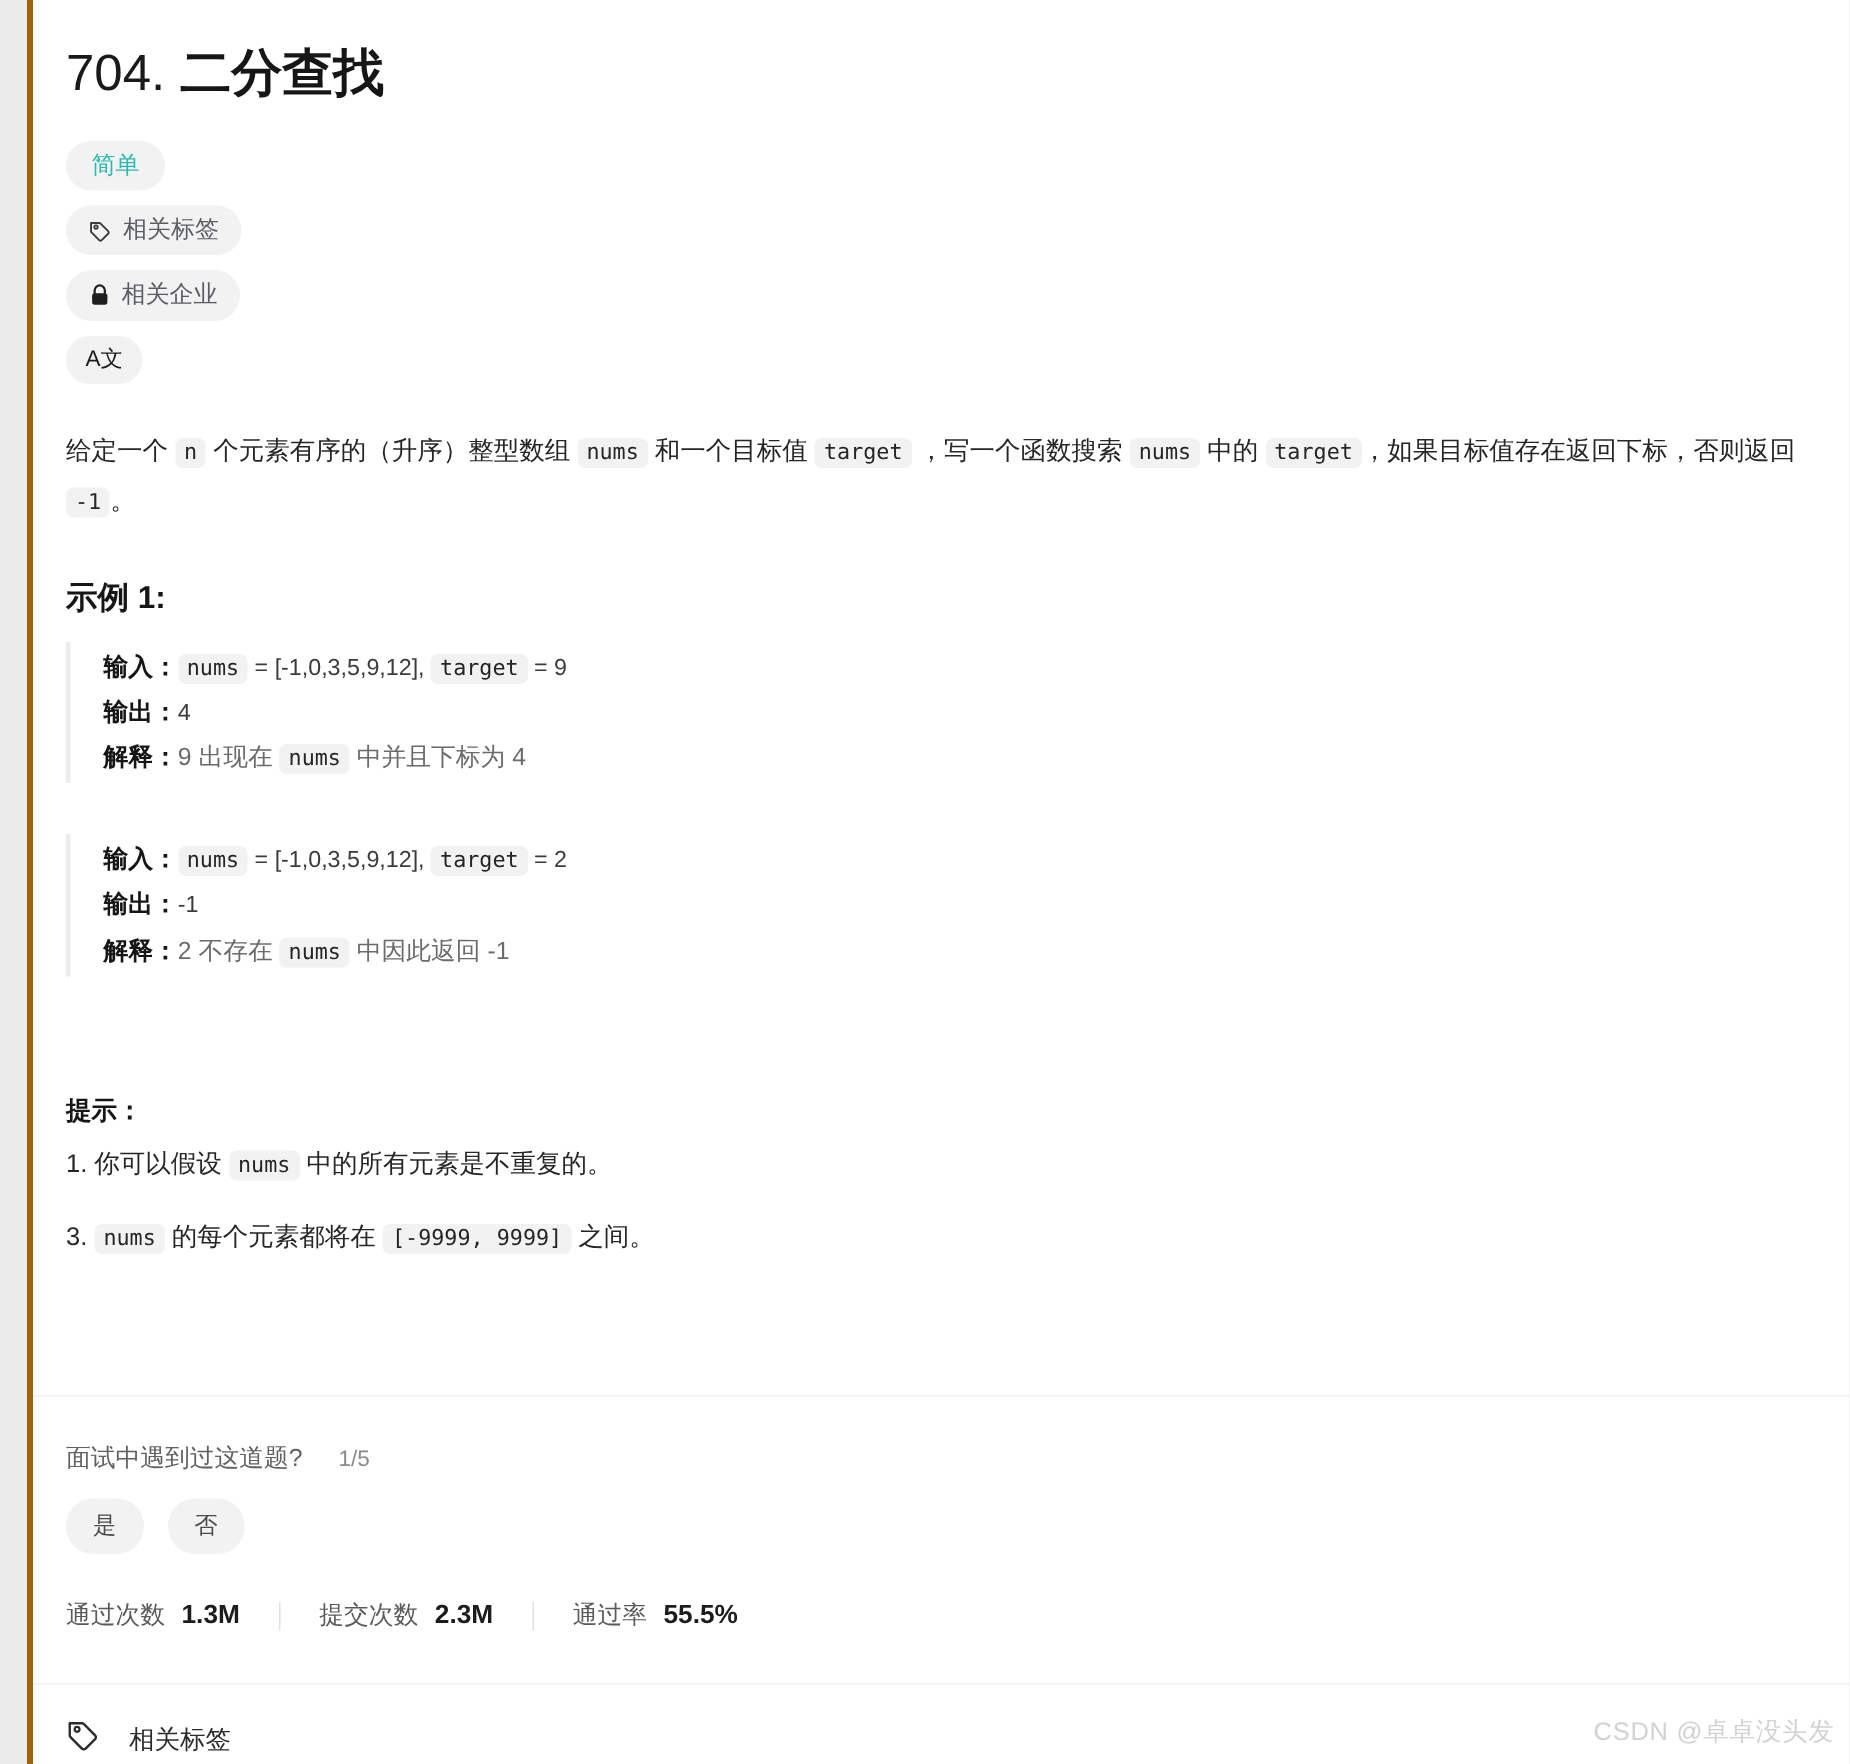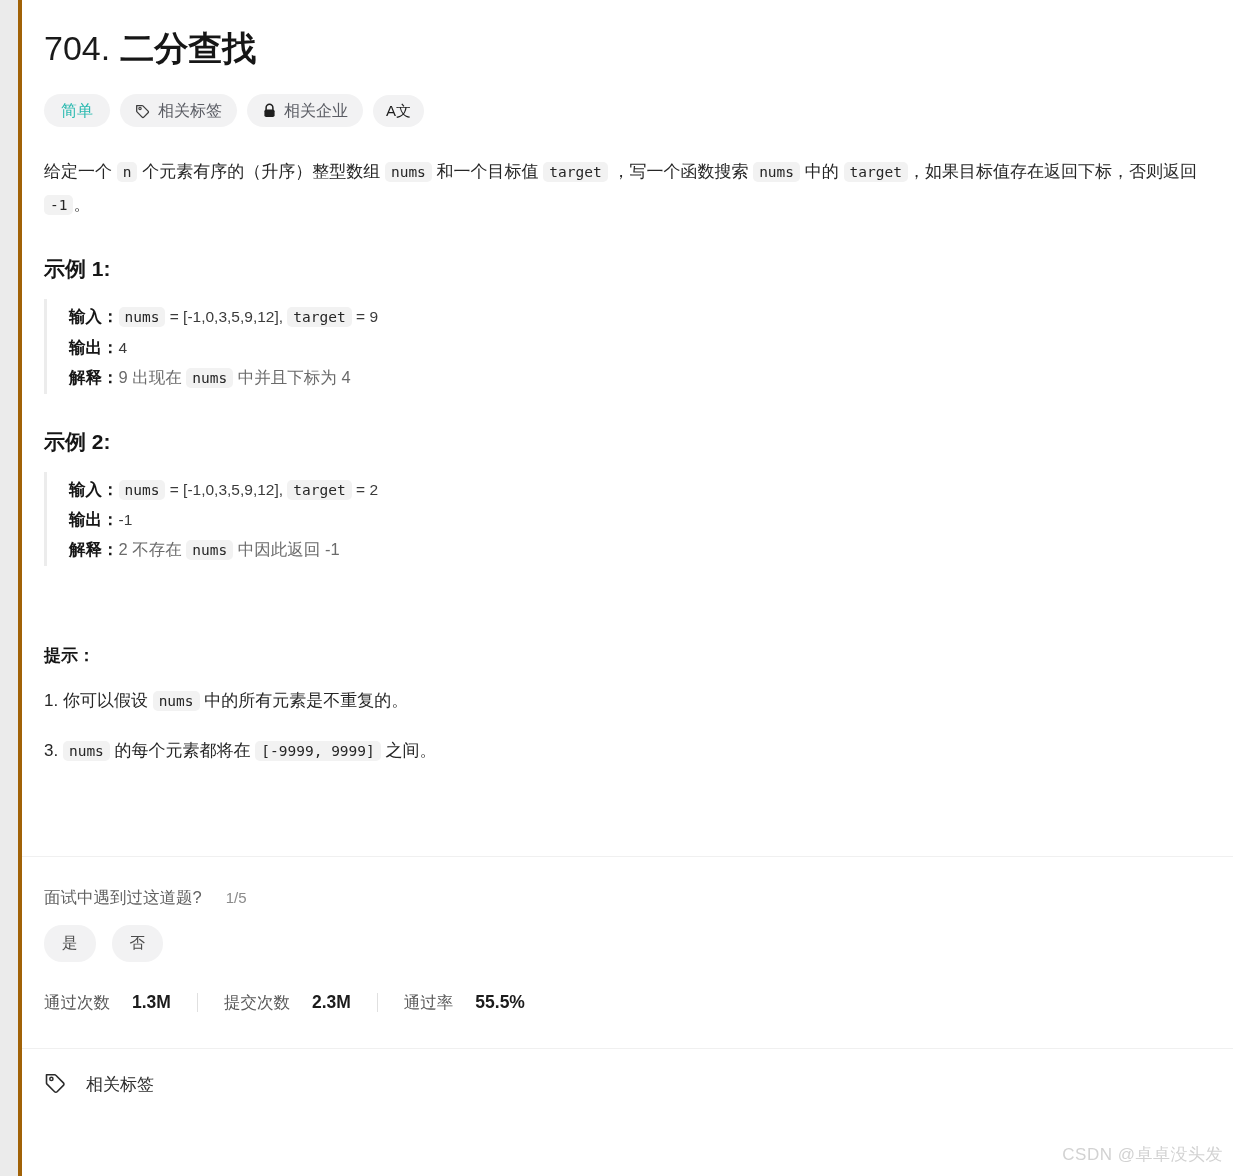--- a/index.html
+++ b/index.html
@@ -42,23 +42,24 @@
   }
   .title-text {
     font-size: 34px;
     font-weight: 700;
     color: #161616;
   }
 
   
   .badges {
     display: flex;
-    align-items: flex-end;
+    align-items: flex-start;
     gap: 10px;
     margin-bottom: 28px;
+    flex-direction: column;
   }
   .pill {
     display: inline-flex;
     align-items: center;
     gap: 7px;
     background: #f2f2f3;
     border-radius: 22px;
     padding: 7px 15px;
     font-size: 16px;
     color: #5b5d64;
@@ -125,21 +126,21 @@
   }
   .ex-dim { color: #6b6b6b; }
 
   .gap-lg { height: 44px; }
 
   
   .hints-title {
     font-size: 17px;
     font-weight: 700;
     color: #161616;
-    margin-bottom: 20px;
+    margin-bottom: 10px;
   }
   .hint-item {
     font-size: 17px;
     line-height: 1.6;
     color: #262626;
     margin-bottom: 22px;
   }
   .hint-num { color: #262626; }
 
   
@@ -177,21 +178,21 @@
   .stats {
     display: flex;
     align-items: center;
     font-size: 16.5px;
     color: #5a5a5a;
     gap: 0;
   }
   .stat {
     display: flex;
     align-items: baseline;
-    gap: 22px;
+    gap: 11px;
   }
   .stat-val {
     font-weight: 700;
     color: #1c1c1c;
     font-size: 17.5px;
   }
   .stat-sep {
     width: 1px;
     height: 19px;
     background: #e0e0e0;
@@ -272,21 +273,20 @@
         <span class="ex-label">输入：</span><code class="chip">nums</code><span class="ex-mono"> = [-1,0,3,5,9,12], </span><code class="chip">target</code><span class="ex-mono"> = 9</span>
       </div>
       <div class="ex-line">
         <span class="ex-label">输出：</span><span class="ex-mono">4</span>
       </div>
       <div class="ex-line">
         <span class="ex-label">解释：</span><span class="ex-dim">9 出现在 </span><code class="chip">nums</code><span class="ex-dim"> 中并且下标为 4</span>
       </div>
     </div>
 
-    <div class="ex-title">示例 2:</div>
     <div class="ex-block">
       <div class="ex-line">
         <span class="ex-label">输入：</span><code class="chip">nums</code><span class="ex-mono"> = [-1,0,3,5,9,12], </span><code class="chip">target</code><span class="ex-mono"> = 2</span>
       </div>
       <div class="ex-line">
         <span class="ex-label">输出：</span><span class="ex-mono">-1</span>
       </div>
       <div class="ex-line">
         <span class="ex-label">解释：</span><span class="ex-dim">2 不存在 </span><code class="chip">nums</code><span class="ex-dim"> 中因此返回 -1</span>
       </div>

